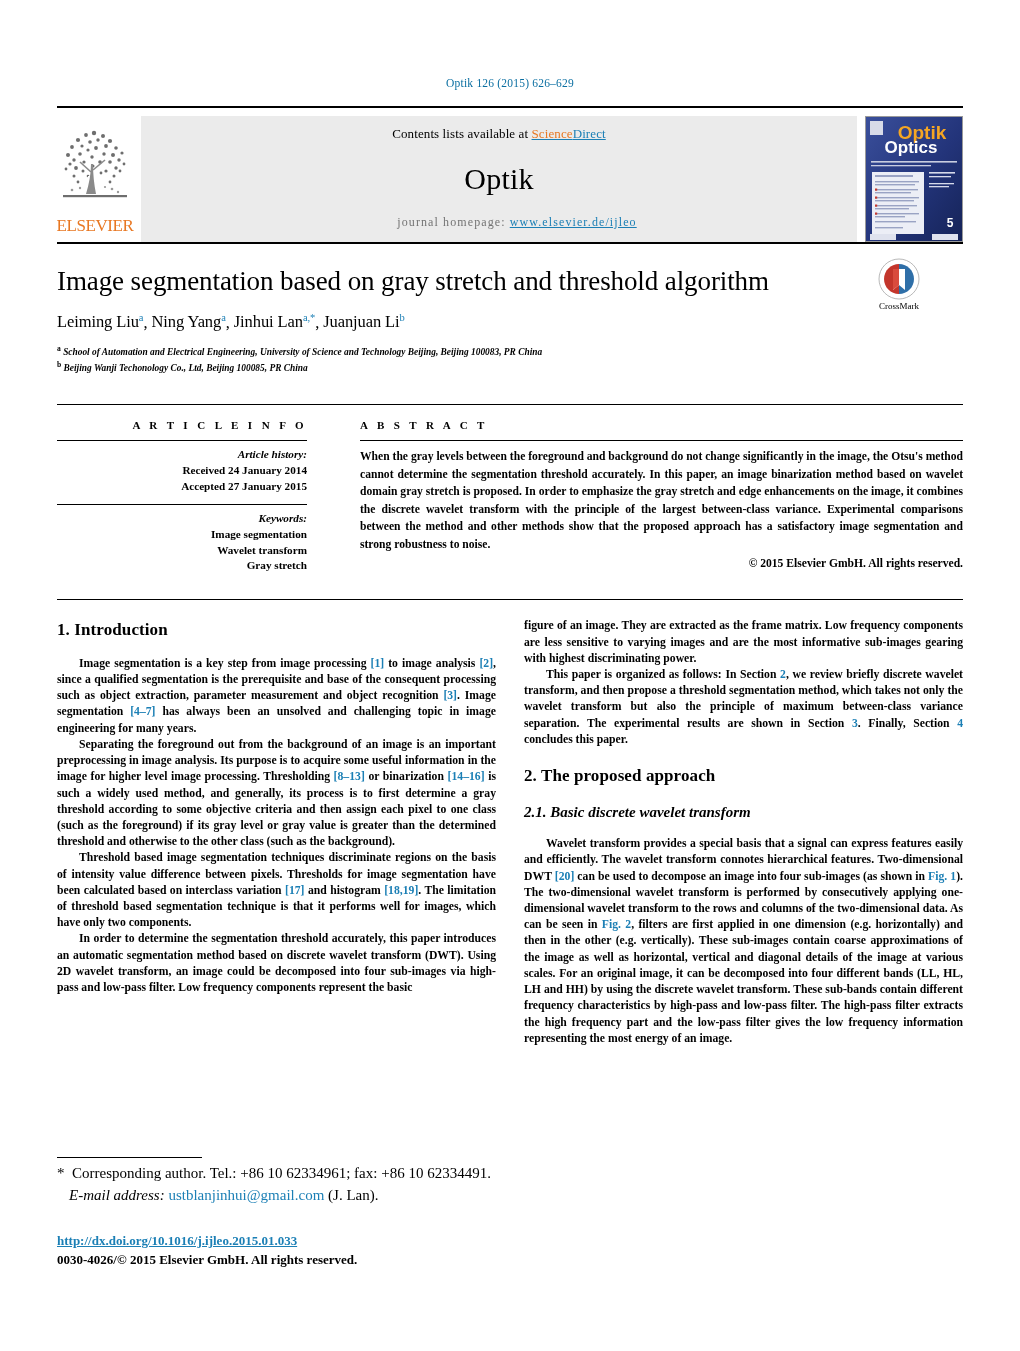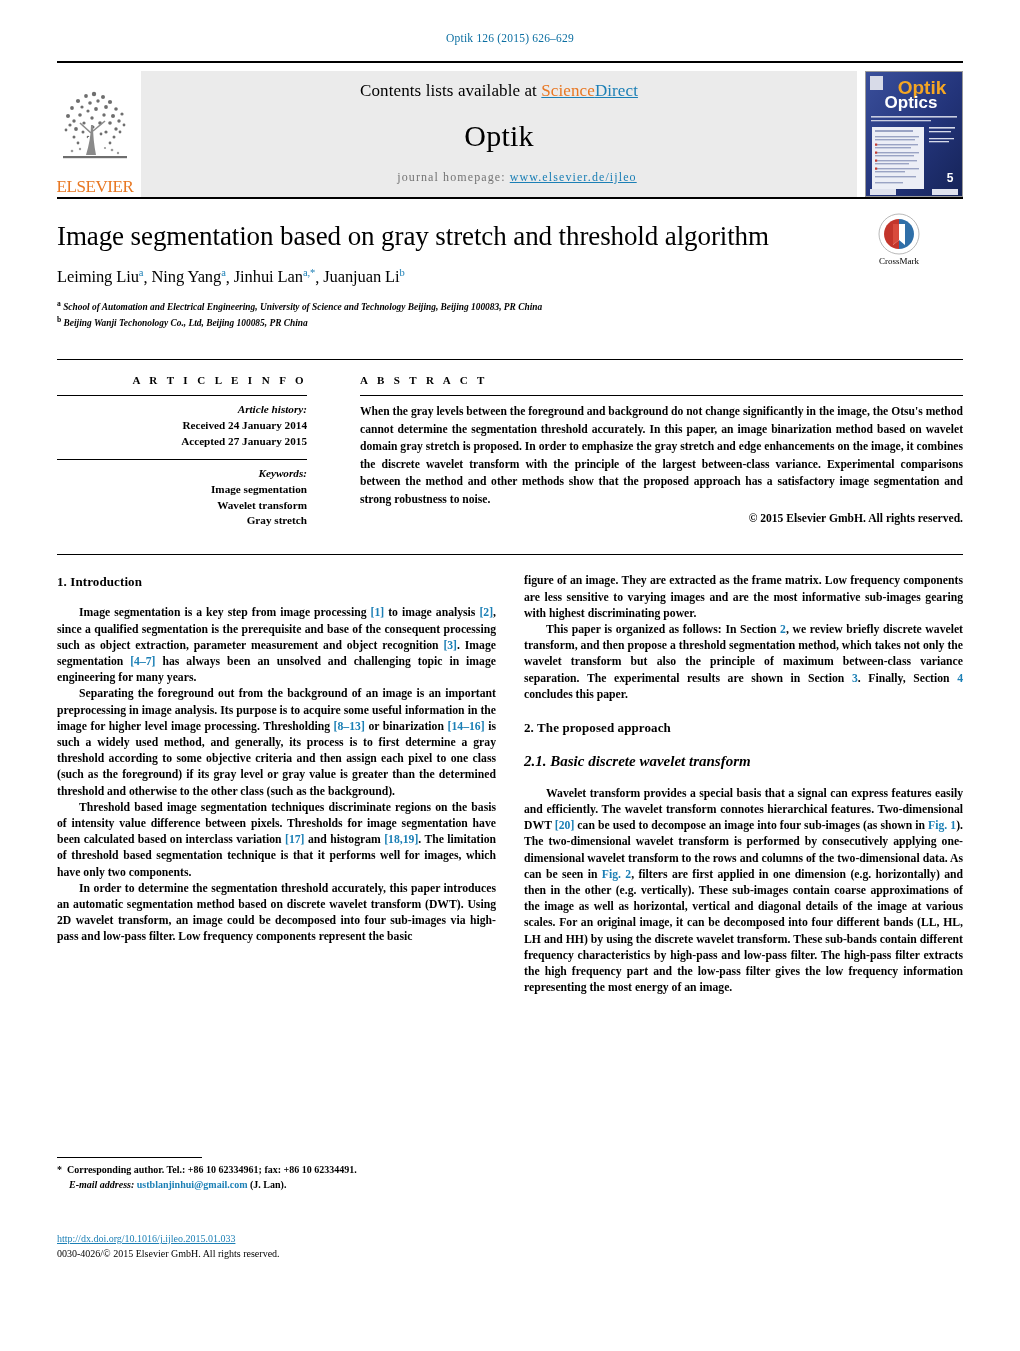--- a/index.html
+++ b/index.html
@@ -21,42 +21,42 @@
     position: relative;
     box-sizing: border-box;
   }
 
   
   .running-head {
     text-align: center;
     font-size: 11.5px;
     color: #0a6ea1;
     letter-spacing: .2px;
-    padding-top: 32px;
+    padding-top: 77px;
     font-family: "Liberation Serif", serif;
   }
 
   
   .masthead {
     margin: 17px 57px 0 57px;
     border-top: 2px solid #000;
     padding-top: 8px;
     display: flex;
     align-items: stretch;
     gap: 8px;
     height: 126px;
   }
   .elsevier-logo {
     width: 76px;
     flex: 0 0 76px;
     display: flex;
     flex-direction: column;
     align-items: center;
     justify-content: flex-end;
-    padding-bottom: 2px;
+    padding-bottom: 8px;
   }
   .tree-svg { display:block; }
   .elsevier-word {
     font-family: "Liberation Serif", serif;
     color: #E87722;
     font-size: 17px;
     letter-spacing: -0.4px;
     line-height: 1;
     margin-top: 1px;
   }
@@ -64,21 +64,21 @@
     flex: 1 1 auto;
     background: #ebebeb;
     position: relative;
     display: flex;
     flex-direction: column;
     align-items: center;
     justify-content: space-between;
     padding: 10px 0 12px 0;
   }
   .contents-line {
-    font-size: 17px;
+    font-size: 13px;
     letter-spacing: .1px;
     text-align: right;
   }
   .sd-link { color: #1b7fb5; }
   .sd-link .sd-orange { color: #E87722; }
   .journal-title {
     font-size: 30px;
     letter-spacing: .2px;
     line-height: 1;
   }
@@ -200,21 +200,21 @@
   .bcol {
     flex: 1 1 0;
     width: 440px;
     font-size: 11.7px;
     line-height: 1.385;
     text-align: justify;
     font-weight: bold;
     position: relative;
   }
   .h2 {
-    font-size: 13px;
+    font-size: 17px;
     font-weight: bold;
     margin: 0 0 14px 0;
     letter-spacing: .1px;
   }
   .h2.spaced-top { margin-top: 16px; }
   .h3 {
     font-size: 15px;
     font-weight: bold;
     font-style: italic;
     margin: 0 0 14px 0;
@@ -228,37 +228,37 @@
     left: 57px;
     top: 1157px;
     width: 440px;
   }
   .footnote-rule {
     border-top: 1px solid #000;
     width: 145px;
     margin-bottom: 5px;
   }
   .footnote {
-    font-size: 10px;
+    font-size: 15px;
     line-height: 1.45;
-    font-weight: bold;
+    font-weight: normal;
   }
   .footnote .fn-indent { display: block; padding-left: 12px; text-indent: -12px; }
   .footnote .fn-sub { display: block; padding-left: 12px; }
   .footnote .it { font-style: italic; }
   .footnote a, .mail-link { color: #1b7fb5; text-decoration: none; }
 
   .doi-block {
     position: absolute;
     left: 57px;
     top: 1232px;
     width: 460px;
-    font-size: 10px;
+    font-size: 13px;
     line-height: 1.45;
-    font-weight: normal;
+    font-weight: bold;
   }
   .doi-link { color: #1b7fb5; }
 
   
   .cov-inner { position:absolute; inset:0; }
 </style>
 </head>
 <body>
 
 <div class="page">

